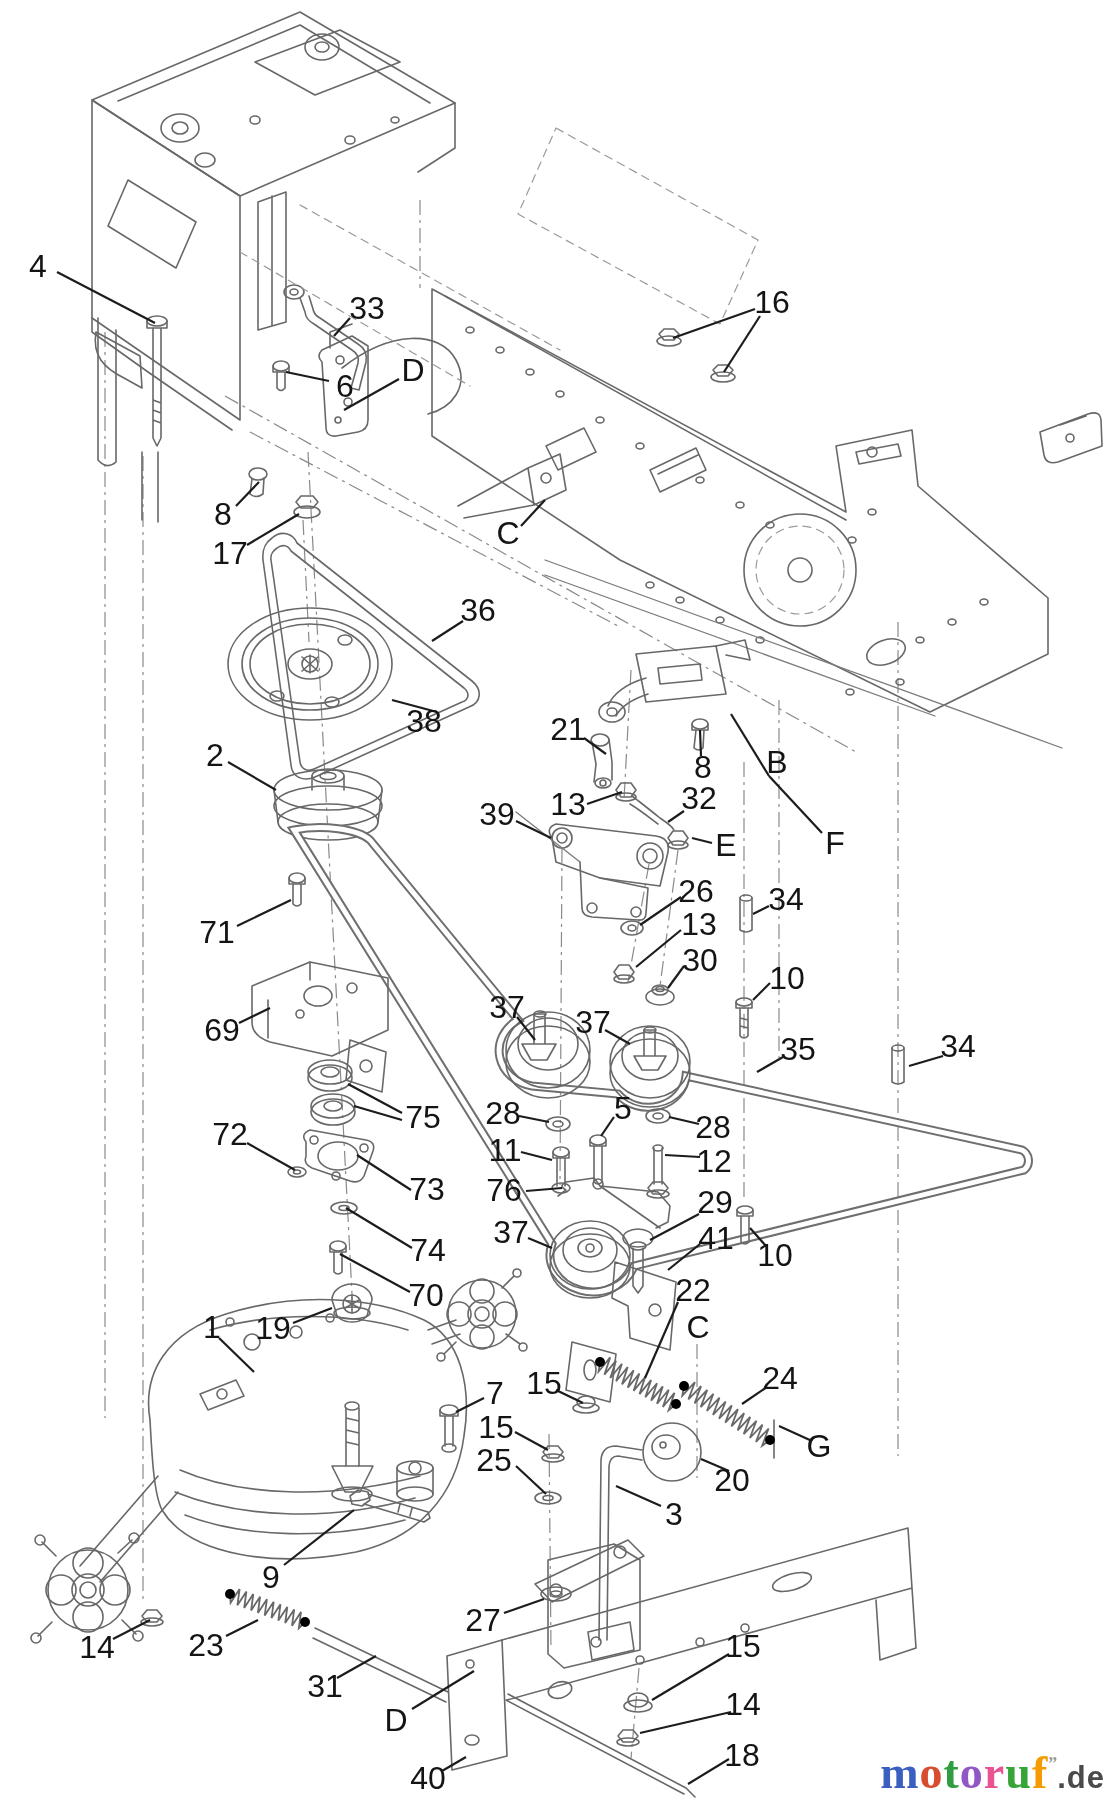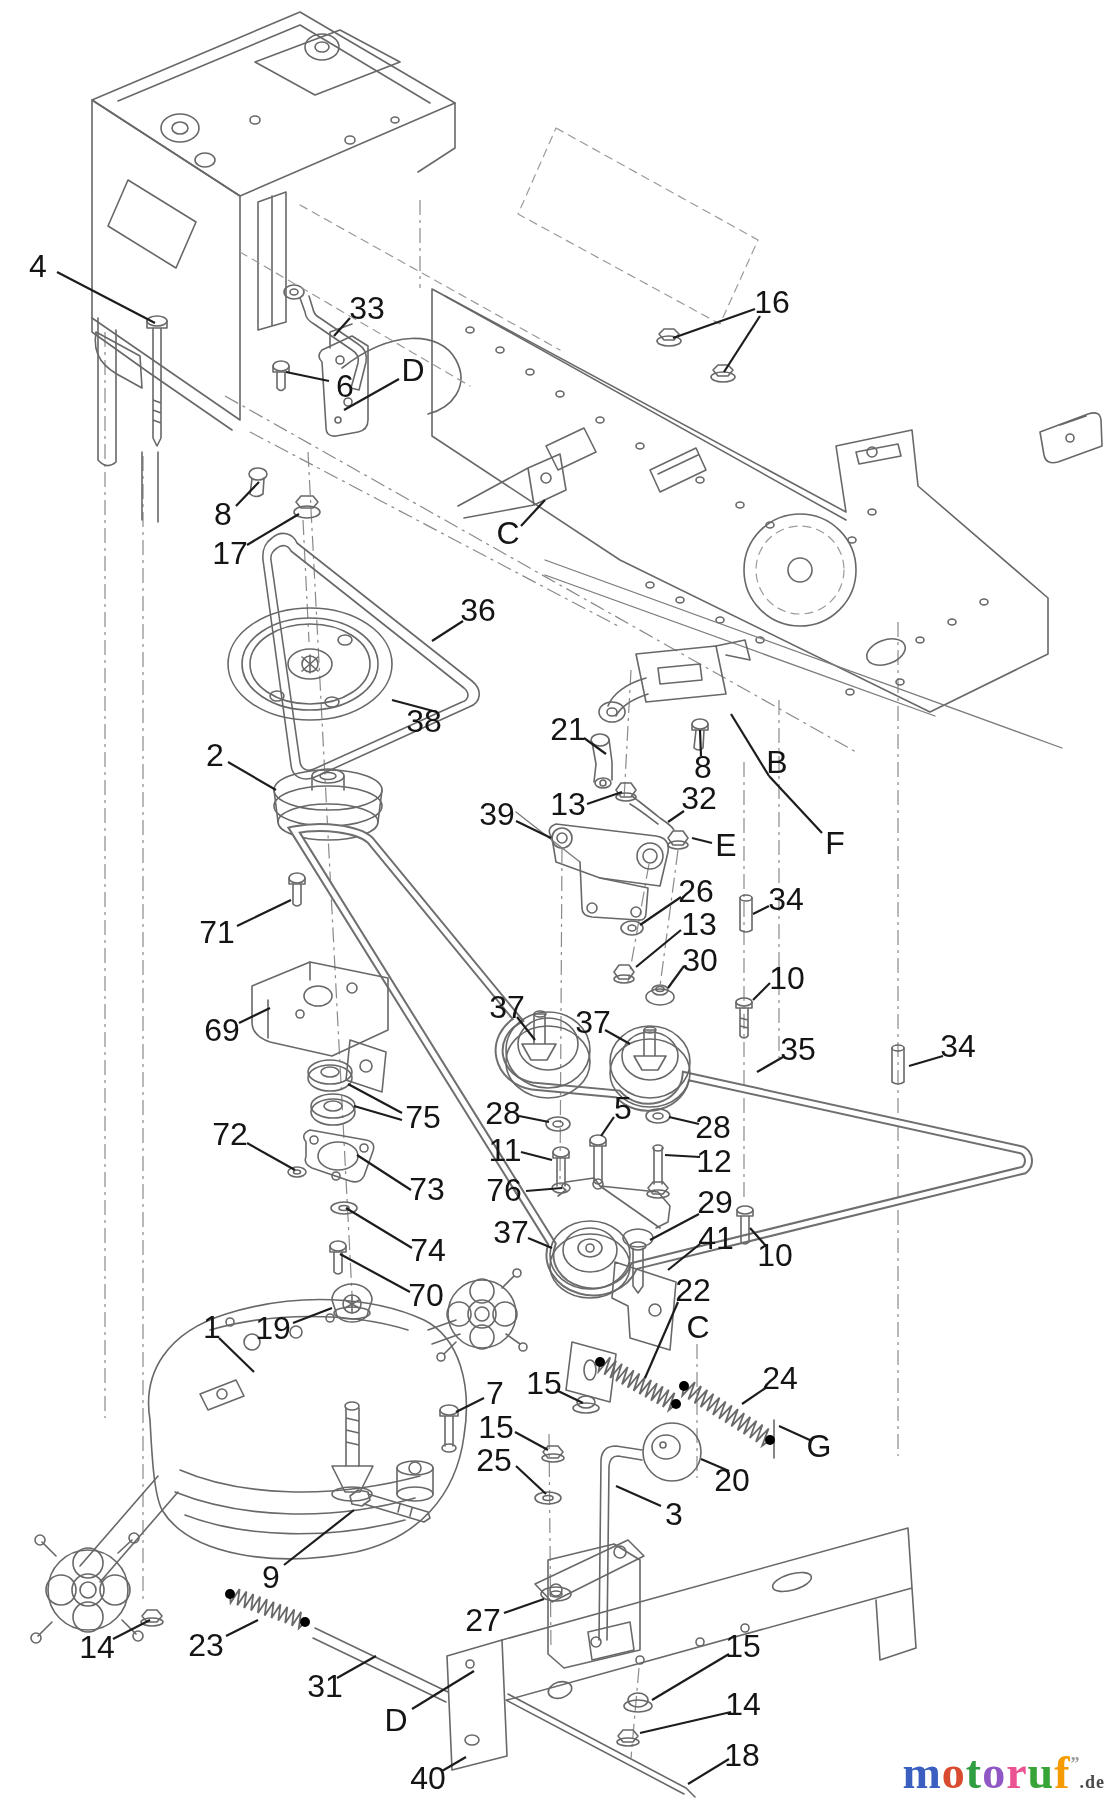--- a/index.html
+++ b/index.html
@@ -14,21 +14,21 @@
   .beltcore{stroke:#fff;fill:none;stroke-width:5;}
   .beltedge{stroke:#6f6f6f;fill:none;stroke-width:9;}
   #callouts text{font-family:"Liberation Sans", sans-serif;font-size:32px;fill:#141414;
        text-anchor:middle;}
   #callouts line{stroke:#1c1c1c;stroke-width:2.2;}
   #springs path{stroke:#686868;fill:none;stroke-width:1.8;}
   #logo{position:absolute;right:6px;bottom:4px;
         font-family:"Liberation Serif", serif;font-weight:bold;font-size:46px;
         letter-spacing:1px;line-height:1;}
   #logo .mark{font-size:18px;color:#999;vertical-align:18px;letter-spacing:0;}
-  #logo .suffix{font-family:Liberation Serif, serif;font-weight:bold;font-size:18px;}
+  #logo .suffix{font-family:Liberation Sans, sans-serif;font-weight:bold;font-size:31px;}
 </style>
 </head>
 <body>
 
 <div id="stage">
 <svg id="diagram-svg" viewBox="0 0 1111 1800" width="1111" height="1800">
 
   <g class="dashdot">
     <path d="M 105,332 L 105,1418"></path>
     <path d="M 143,456 L 143,1600"></path>

